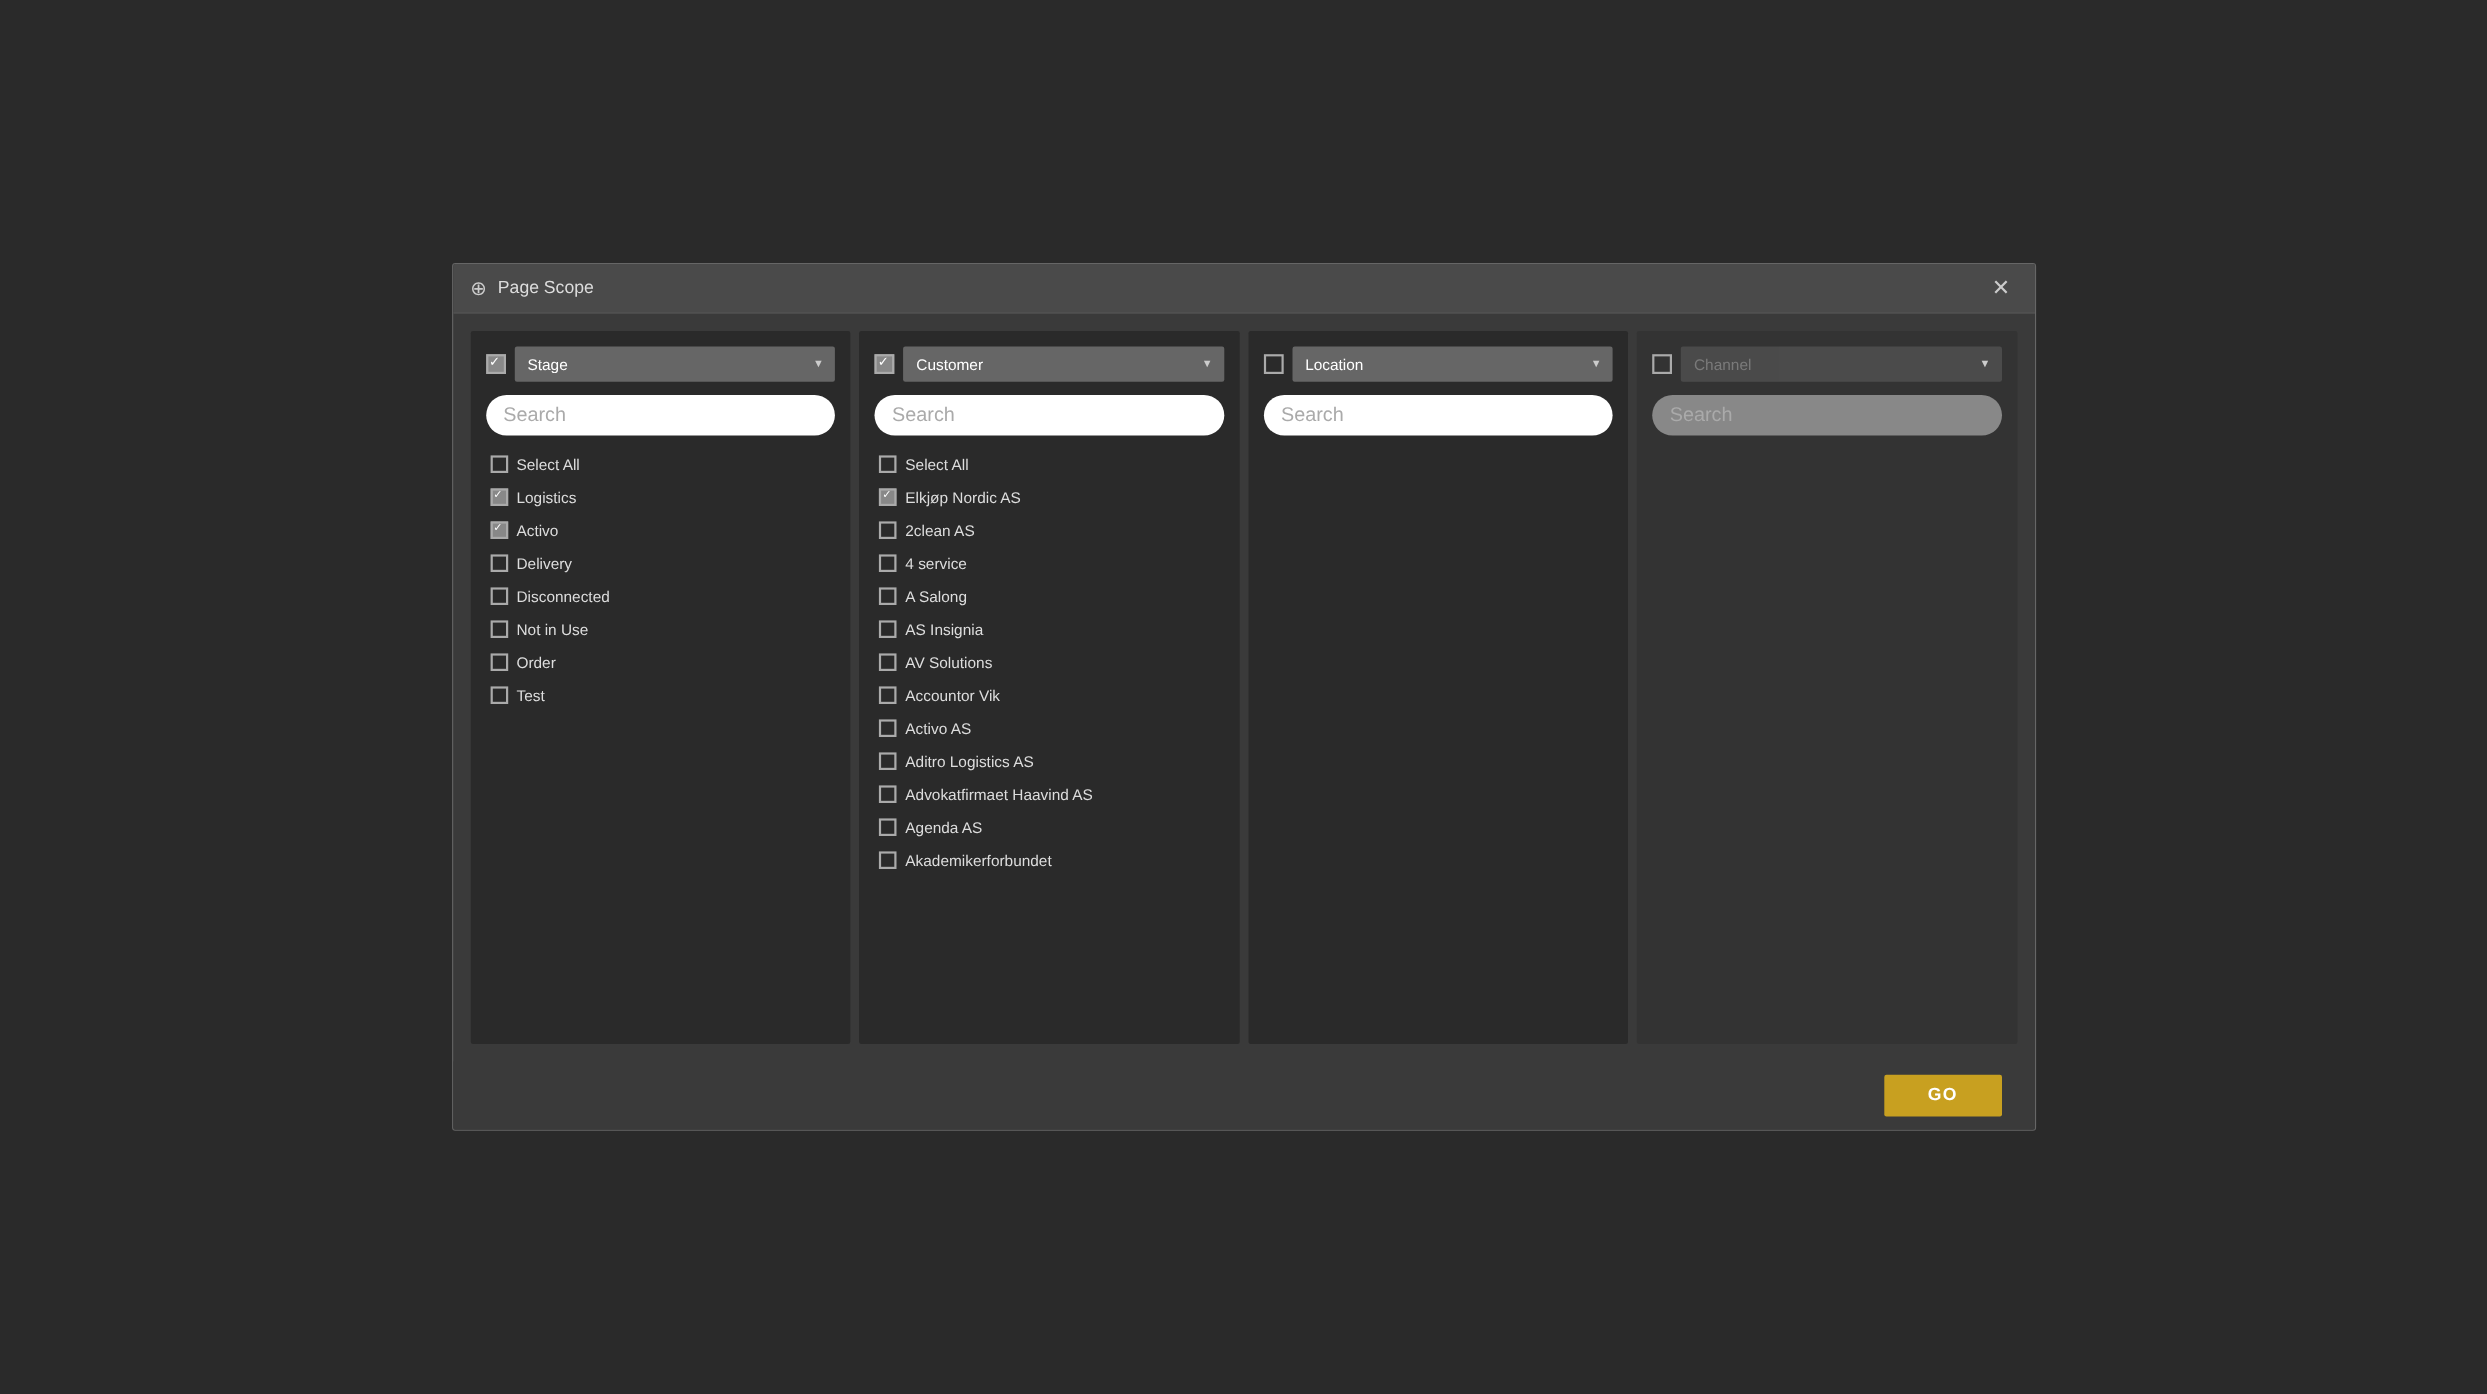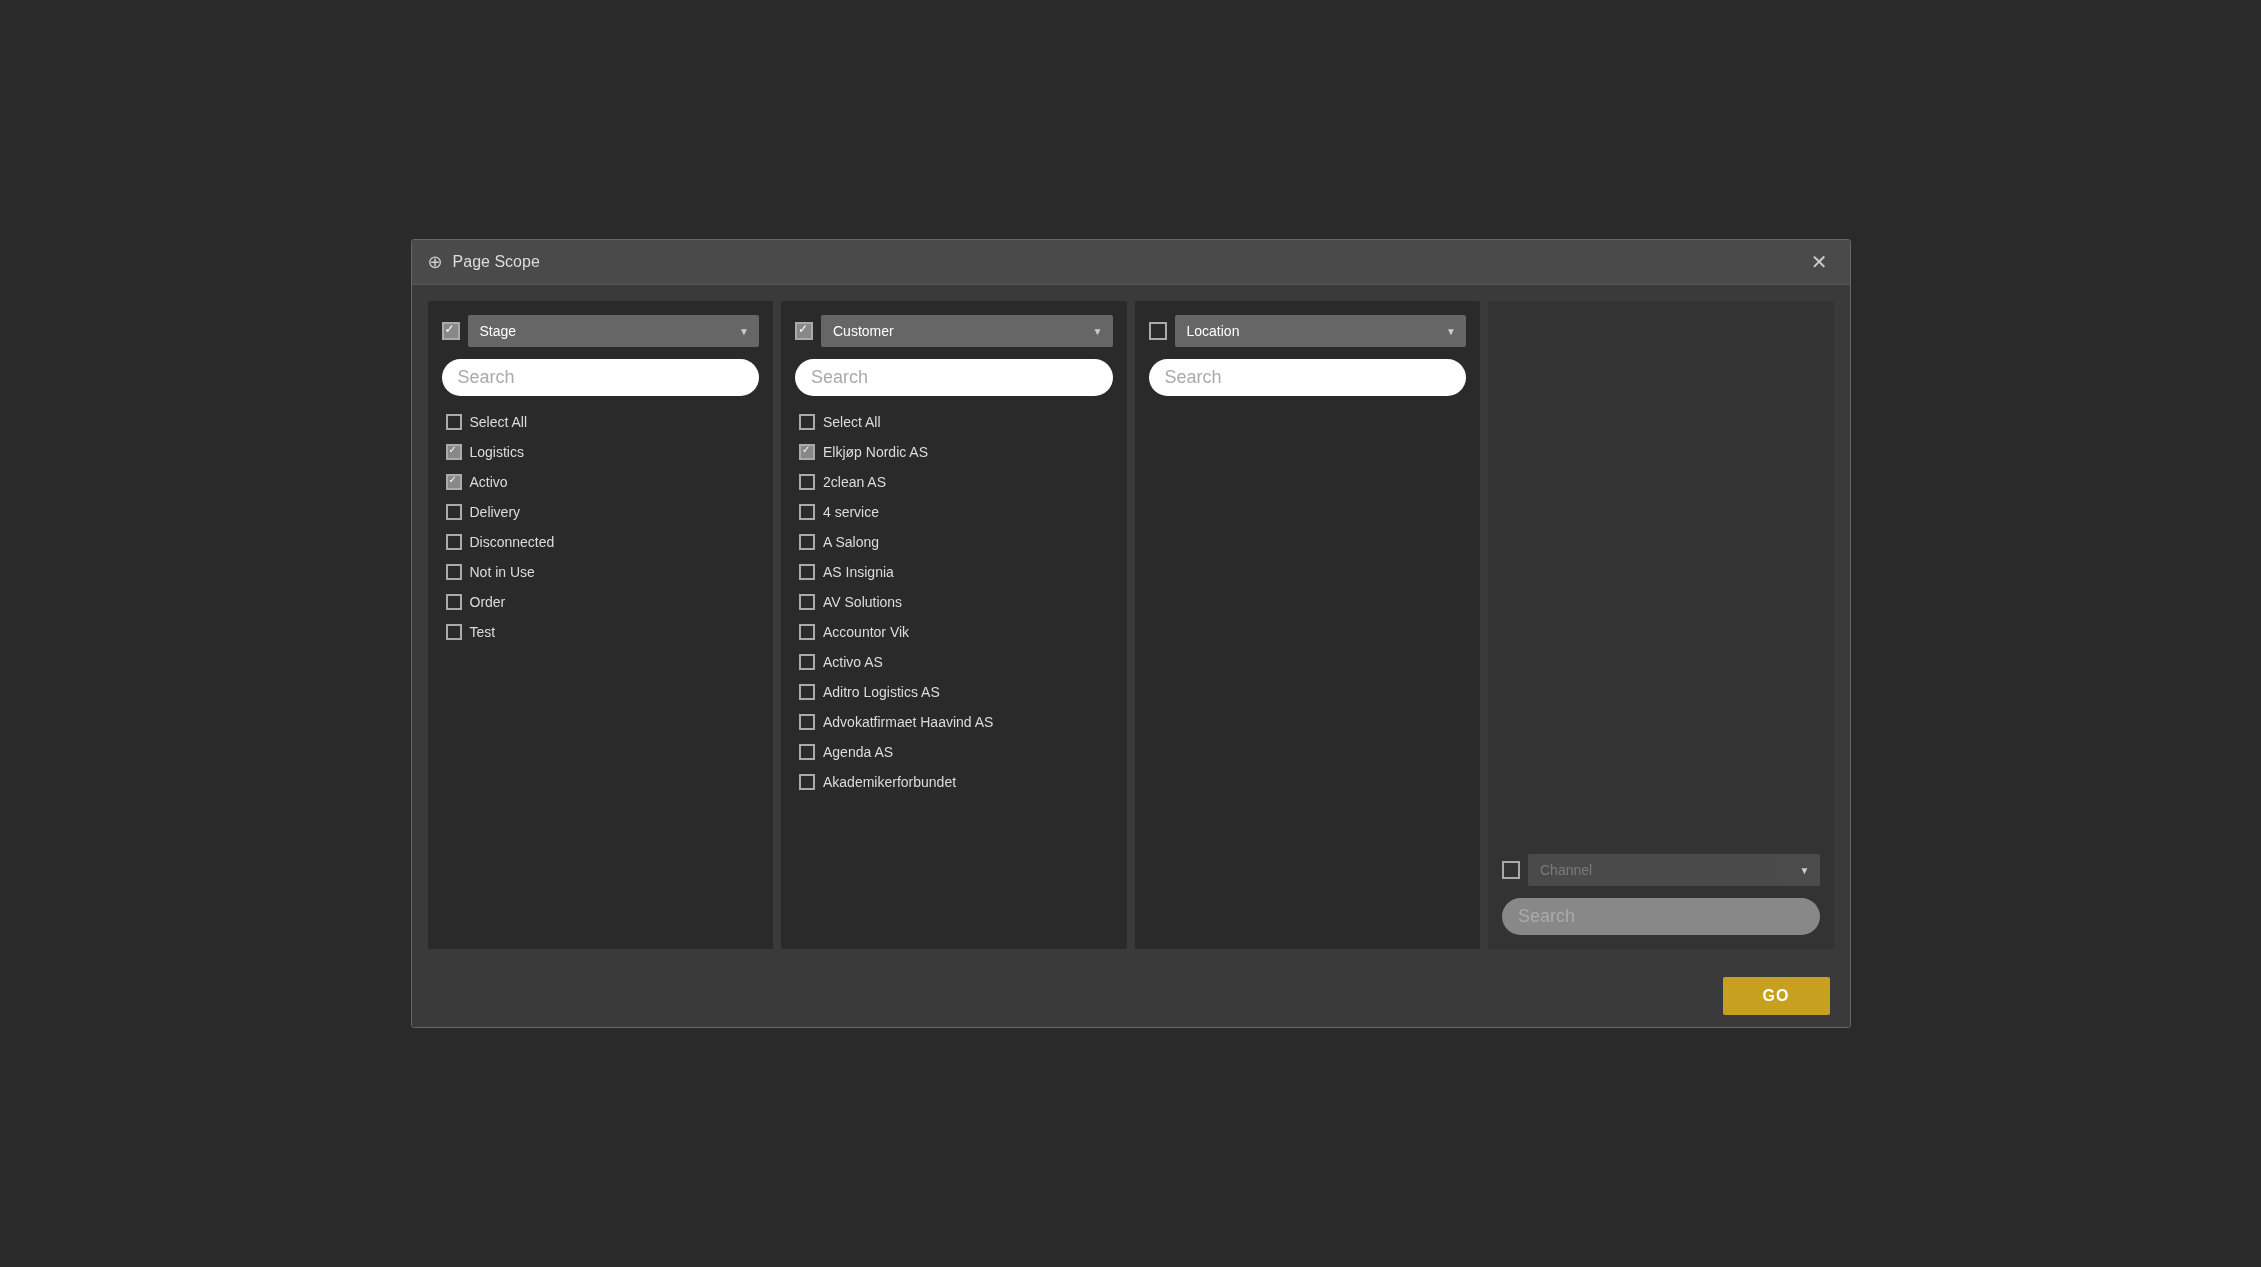--- a/index.html
+++ b/index.html
@@ -66,21 +66,20 @@
       border-radius: 2px;
       padding: 14px;
       display: flex;
       flex-direction: column;
       gap: 12px;
       flex: 1;
       overflow: hidden;
     }
     .column.disabled {
       background: #333;
-      justify-content: flex-end;
     }
     .column-header {
       display: flex;
       align-items: center;
       gap: 8px;
     }
     .col-checkbox {
       width: 18px;
       height: 18px;
       border: 2px solid #aaa;
@@ -184,21 +183,21 @@
     }
     .item-checkbox:checked::after {
       content: '✓';
       color: #fff;
       font-size: 10px;
       position: absolute;
       top: -2px;
       left: 1px;
     }
     .modal-footer {
-      padding: 12px 20px;
+      padding: 12px 30px;
       display: flex;
       justify-content: flex-end;
       background: #3a3a3a;
     }
     .go-btn {
       background: #c8a020;
       color: #fff;
       border: none;
       padding: 10px 40px;
       font-size: 16px;

